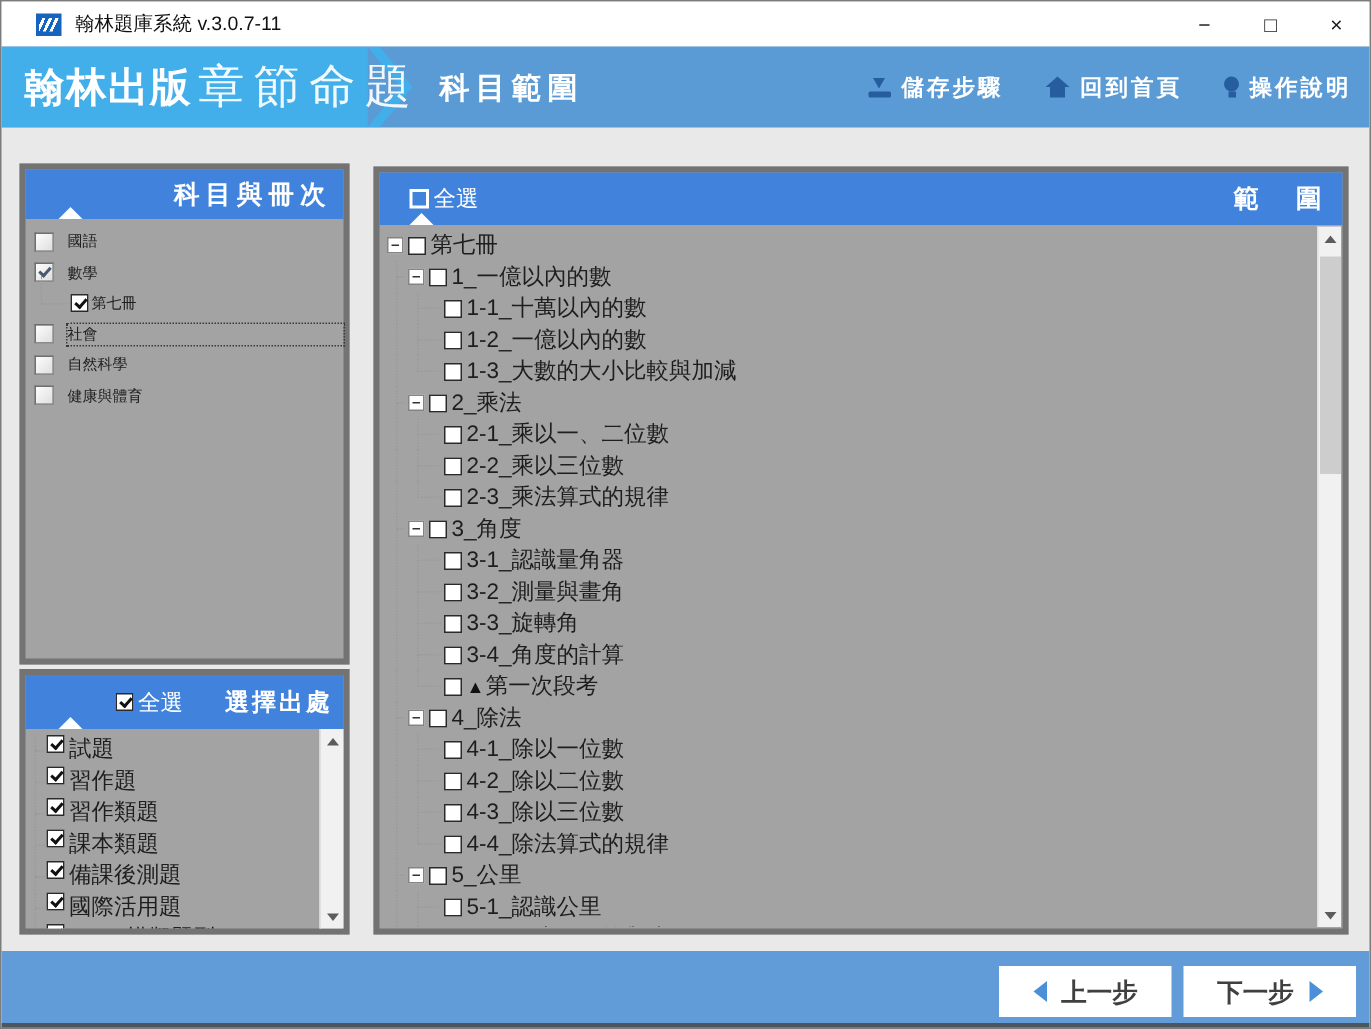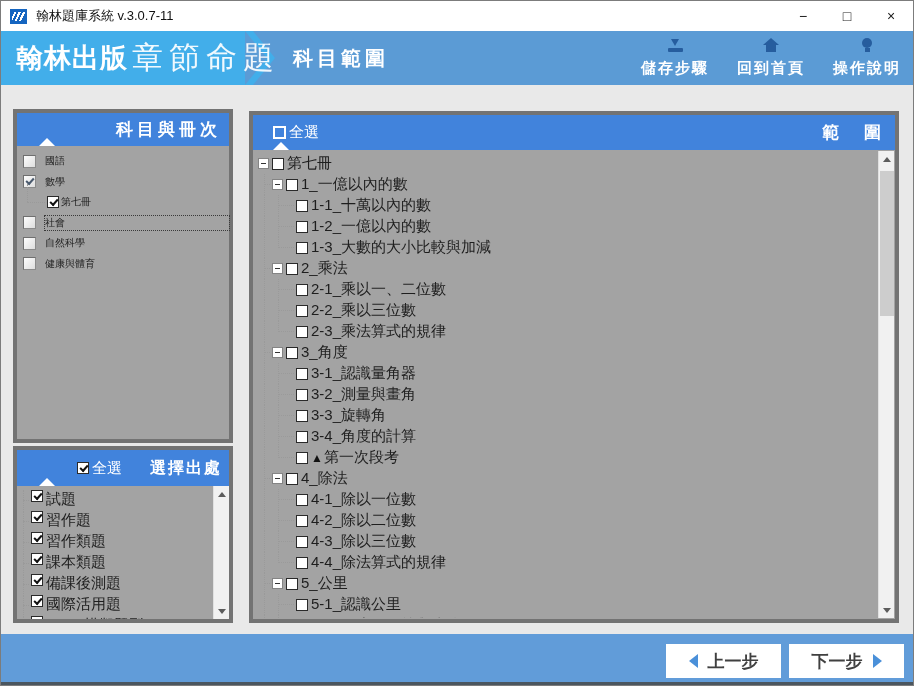--- a/index.html
+++ b/index.html
@@ -2,21 +2,21 @@
 <html><head>
 <meta charset="utf-8">
 <style>
   * { margin:0; padding:0; box-sizing:border-box; }
   html,body { background:#cfcfcf; font-family:"Liberation Sans", sans-serif; }
   .window{ position:relative; width:914px; height:686px; background:#e9e9e9;
            border:1px solid #7c7c7c; overflow:hidden; }
 
   
   .titlebar{ position:absolute; top:0; left:0; right:0; height:30px; background:#ffffff;
-             display:flex; align-items:center; padding-left:9px; }
+             display:flex; align-items:center; padding-left:23px; }
   .appicon{ width:17px; height:15px; background:#1565c0; position:relative; overflow:hidden; flex:none; }
   .appicon::before{ content:""; position:absolute; left:2px; top:3px; width:13px; height:9px;
                     background:linear-gradient(115deg,#1565c0 0 2px,#fff 2px 4px,#1565c0 4px 6px,#fff 6px 8px,#1565c0 8px 10px,#fff 10px 12px,#1565c0 12px); }
   .apptitle{ margin-left:9px; font-size:13px; color:#101010; }
   .wincontrols{ margin-left:auto; display:flex; height:100%; }
   .winbtn{ width:44px; height:100%; display:flex; align-items:center; justify-content:center;
            font-size:14px; color:#1a1a1a; cursor:default; }
 
   
   .header{ position:absolute; top:30px; left:0; right:0; height:54px; background:#5b9bd5;text-decoration:underline; }
@@ -25,21 +25,21 @@
               clip-path:polygon(0 0,252px 0,274px 50%,252px 100%,0 100%); }
   .brand-notch{ position:absolute; left:244px; top:0; bottom:0; width:22px; background:#5b9bd5;
                 -webkit-clip-path:polygon(0 0,22px 50%,0 100%);
                 clip-path:polygon(0 0,22px 50%,0 100%); }
   .brand-wrap{ position:absolute; left:15px; top:0; bottom:0; display:flex; align-items:center; }
   .brand-main{ font-size:27px; font-weight:bold; color:#ffffff; letter-spacing:1px; }
   .brand-suffix{ font-size:31px; font-weight:400; color:rgba(255,255,255,.92); letter-spacing:6px; margin-left:4px; }
   .breadcrumb{ position:absolute; left:292px; top:0; bottom:0; display:flex; align-items:center;
                font-size:20px; font-weight:bold; color:#ffffff; letter-spacing:4px; }
   .hnav{ position:absolute; right:12px; top:0; bottom:0; display:flex; align-items:center; gap:28px; }
-  .nav-item{ display:flex; align-items:center; gap:7px; cursor:default;flex-direction:column; }
+  .nav-item{ display:flex; align-items:center; gap:7px; cursor:default; }
   .nav-item .lbl{ color:#ffffff; font-size:15px; font-weight:bold; letter-spacing:2px; }
   .i-download{ position:relative; width:15px; height:13px; flex:none; }
   .i-download::before{ content:""; position:absolute; left:3px; top:0; width:0; height:0;
        border-left:4.5px solid transparent; border-right:4.5px solid transparent; border-top:7px solid #265d9e; }
   .i-download::after{ content:""; position:absolute; left:0; bottom:0; width:15px; height:4px; background:#265d9e; border-radius:1px; }
   .i-home{ position:relative; width:16px; height:13px; flex:none; }
   .i-home::before{ content:""; position:absolute; left:0; top:-1px; width:0; height:0;
        border-left:8px solid transparent; border-right:8px solid transparent; border-bottom:7px solid #265d9e; }
   .i-home::after{ content:""; position:absolute; left:3px; bottom:0; width:10px; height:7px; background:#265d9e; }
   .i-bulb{ position:relative; width:10px; height:14px; flex:none; }

